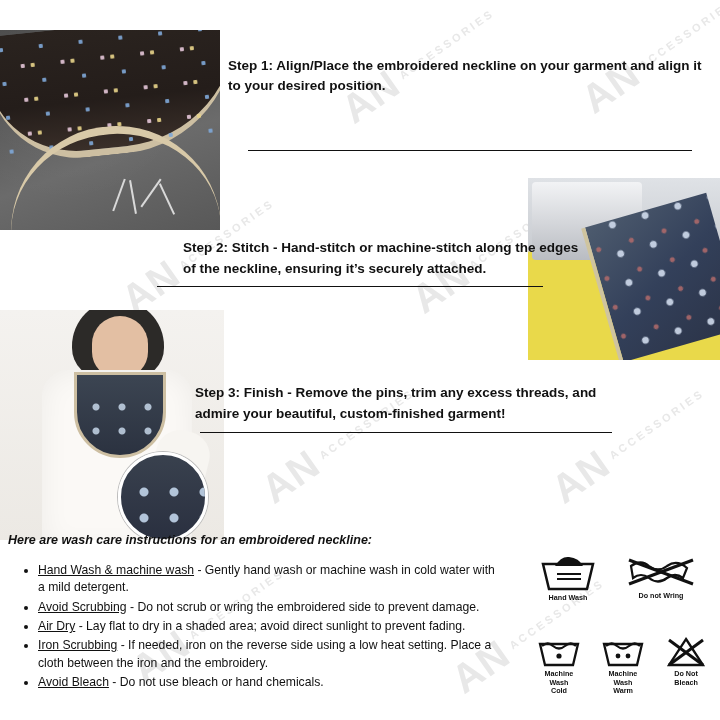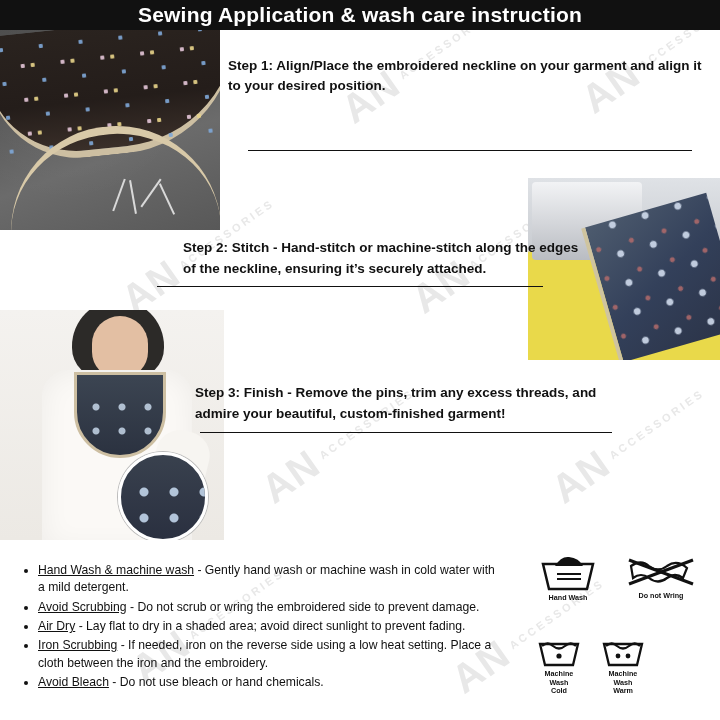--- a/index.html
+++ b/index.html
@@ -264,23 +264,20 @@
       <span class="small">ACCESSORIES</span>
     </div>
   </div>
   <div class="wm" style="left:440px; top:610px;">
     <div class="wm-row">
       <span class="big">AN</span>
       <span class="small">ACCESSORIES</span>
     </div>
   </div>
 
-  <div id="header">
-    <span class="title">Sewing Application &amp; wash care instruction</span>
-  </div>
 
   <div class="photo" id="photo-neckline-pins">
     <div class="band"></div>
     <div class="dots"></div>
     <div class="arch"></div>
     <div class="pin" style="left:118px; top:148px; transform:rotate(20deg);"></div>
     <div class="pin" style="left:132px; top:150px; transform:rotate(-10deg);"></div>
     <div class="pin" style="left:150px; top:146px; transform:rotate(35deg);"></div>
     <div class="pin" style="left:166px; top:152px; transform:rotate(-25deg);"></div>
   </div>
@@ -311,20 +308,21 @@
     </div>
     <div class="arm"></div>
     <div class="zoom-circle"></div>
   </div>
 
   <div class="step" id="step3">
     <p>Step 3: Finish - Remove the pins, trim any excess threads, and admire your beautiful, custom-finished garment!</p>
   </div>
   <div class="rule" id="rule3"></div>
 
+  <div id="wash-care-heading">Here are wash care instructions for an embroidered neckline:</div>
 
   <ul id="wash-care-list">
     <li>
       <span class="term">Hand Wash &amp; machine wash</span><span> - Gently hand wash or machine wash in cold water with a mild detergent.</span>
     </li>
     <li>
       <span class="term">Avoid Scrubbing</span><span> - Do not scrub or wring the embroidered side to prevent damage.</span>
     </li>
     <li>
       <span class="term">Air Dry</span><span> - Lay flat to dry in a shaded area; avoid direct sunlight to prevent fading.</span>
@@ -381,16 +379,27 @@
           <path d="M5 10 q6 -5 11 0 q6 5 12 0 q6 -5 11 0" fill="none" stroke="#111" stroke-width="2.2"></path>
           <circle cx="17" cy="20" r="2.4" fill="#111"></circle>
           <circle cx="27" cy="20" r="2.4" fill="#111"></circle>
         </svg>
       </div>
       <div class="lbl" style="white-space:pre-line;">Machine
 Wash
 Warm</div>
     </div>
 
+    <div class="sym" style="left:136px; top:84px; width:60px;">
+      <div class="basin" style="width:42px;height:32px;">
+        <svg width="42" height="32" viewBox="0 0 42 32">
+          <path d="M21 3 L38 29 H4 Z" fill="none" stroke="#111" stroke-width="2.3"></path>
+          <line class="cross-line" x1="4" y1="4" x2="38" y2="29"></line>
+          <line class="cross-line" x1="38" y1="4" x2="4" y2="29"></line>
+        </svg>
+      </div>
+      <div class="lbl" style="white-space:pre-line;">Do Not
+Bleach</div>
+    </div>
 
   </div>
 
 </div>
 
 </body></html>

